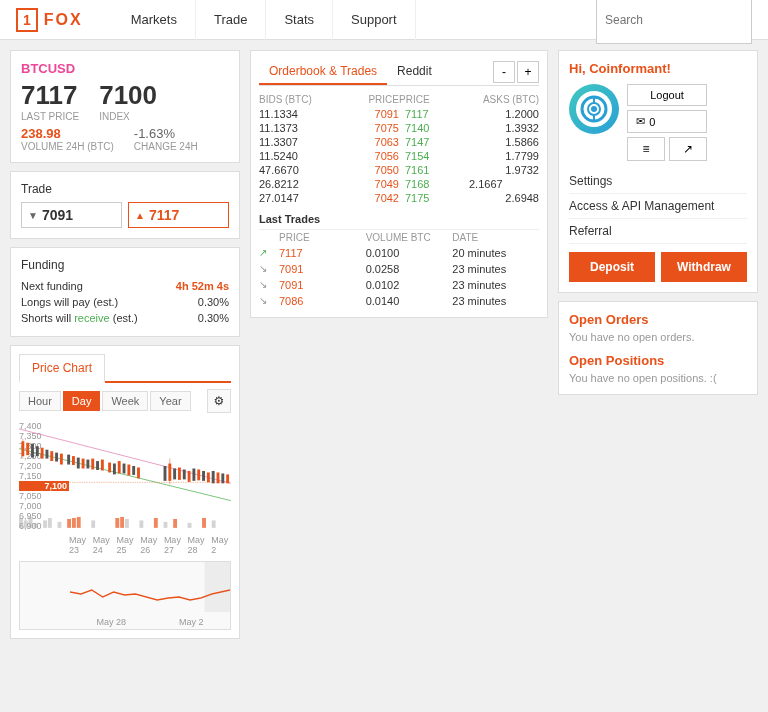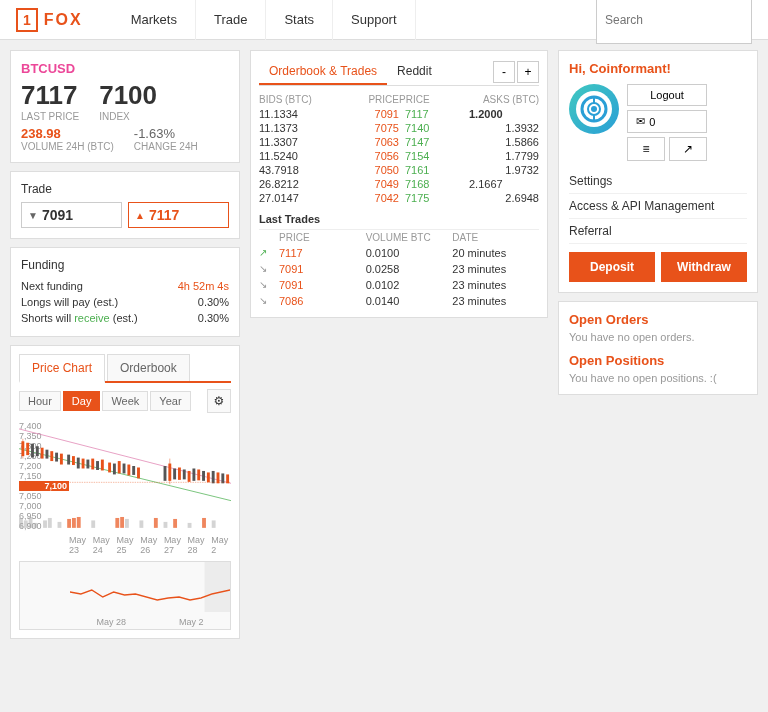--- a/index.html
+++ b/index.html
@@ -39,21 +39,21 @@
     .trade-input-wrap { display: flex; align-items: center; border: 1px solid #ccc; padding: 4px 6px; flex: 1; }
     .trade-input-wrap.sell { border-color: #ccc; }
     .trade-input-wrap.buy { border-color: #e8521a; background: #fff; }
     .trade-arrow-down { color: #666; margin-right: 4px; font-size: 10px; }
     .trade-arrow-up { color: #e8521a; margin-right: 4px; font-size: 10px; }
     .trade-val { font-size: 14px; font-weight: bold; }
     .trade-val.buy { color: #e8521a; }
 
     
     .funding-row { display: flex; justify-content: space-between; padding: 2px 0; font-size: 11px; }
-    .funding-highlight { color: #e8521a; }
+    .funding-highlight { color: #e8521a; font-weight: bold; }
     .funding-green { color: #4caf50; }
 
     
     .tab-bar { display: flex; border-bottom: 2px solid #e8521a; margin-bottom: 0; }
     .tab { padding: 6px 12px; font-size: 12px; cursor: pointer; color: #666; border: 1px solid #ddd; border-bottom: none; background: #f9f9f9; margin-right: 2px; }
     .tab.active { background: #fff; color: #e8521a; border-color: #ddd; border-bottom: 2px solid #fff; margin-bottom: -2px; }
 
     
     .center-tabs { display: flex; align-items: center; border-bottom: 1px solid #ddd; margin-bottom: 6px; }
     .center-tab { padding: 5px 10px; font-size: 12px; cursor: pointer; color: #333; border-bottom: 2px solid transparent; }
@@ -180,21 +180,20 @@
         <span>
           Shorts will <span class="funding-green">receive</span> (est.)
         </span>
         <span>0.30%</span>
       </div>
     </div>
 
     <div class="chart-card">
       <div class="tab-bar">
         <div class="tab active">Price Chart</div>
-        <div class="tab">Orderbook</div>
       </div>
       <div class="chart-tabs" style="margin-top:6px;">
         <div class="chart-tab">Hour</div>
         <div class="chart-tab active">Day</div>
         <div class="chart-tab">Week</div>
         <div class="chart-tab">Year</div>
         <div class="chart-settings">
           <span>⚙</span>
         </div>
       </div>
@@ -333,42 +332,42 @@
         <span style="text-align:right;">PRICE</span>
         <span>PRICE</span>
         <span style="text-align:right;">ASKS (BTC)</span>
       </div>
 
       <div>
         <div class="ob-row">
           <span>11.1334</span>
           <span class="red" style="text-align:right; color:#e8521a;">7091</span>
           <span class="green" style="color:#4caf50; padding-left:6px;">7117</span>
-          <span style="text-align:left;font-weight:bold;">1.2000</span>
+          <span style="text-align:right;">1.2000</span>
         </div>
         <div class="ob-row">
           <span>11.1373</span>
           <span style="text-align:right; color:#e8521a;">7075</span>
           <span style="color:#4caf50; padding-left:6px;">7140</span>
           <span style="text-align:right;">1.3932</span>
         </div>
         <div class="ob-row">
           <span>11.3307</span>
           <span style="text-align:right; color:#e8521a;">7063</span>
           <span style="color:#4caf50; padding-left:6px;">7147</span>
           <span style="text-align:right;">1.5866</span>
         </div>
         <div class="ob-row">
           <span>11.5240</span>
           <span style="text-align:right; color:#e8521a;">7056</span>
           <span style="color:#4caf50; padding-left:6px;">7154</span>
           <span style="text-align:right;">1.7799</span>
         </div>
         <div class="ob-row">
-          <span>43.7918</span>
+          <span>47.6670</span>
           <span style="text-align:right; color:#e8521a;">7050</span>
           <span style="color:#4caf50; padding-left:6px;">7161</span>
           <span style="text-align:right;">1.9732</span>
         </div>
         <div class="ob-row">
           <span>26.8212</span>
           <span style="text-align:right; color:#e8521a;">7049</span>
           <span style="color:#4caf50; padding-left:6px;">7168</span>
           <span style="">2.1667</span>
         </div>

